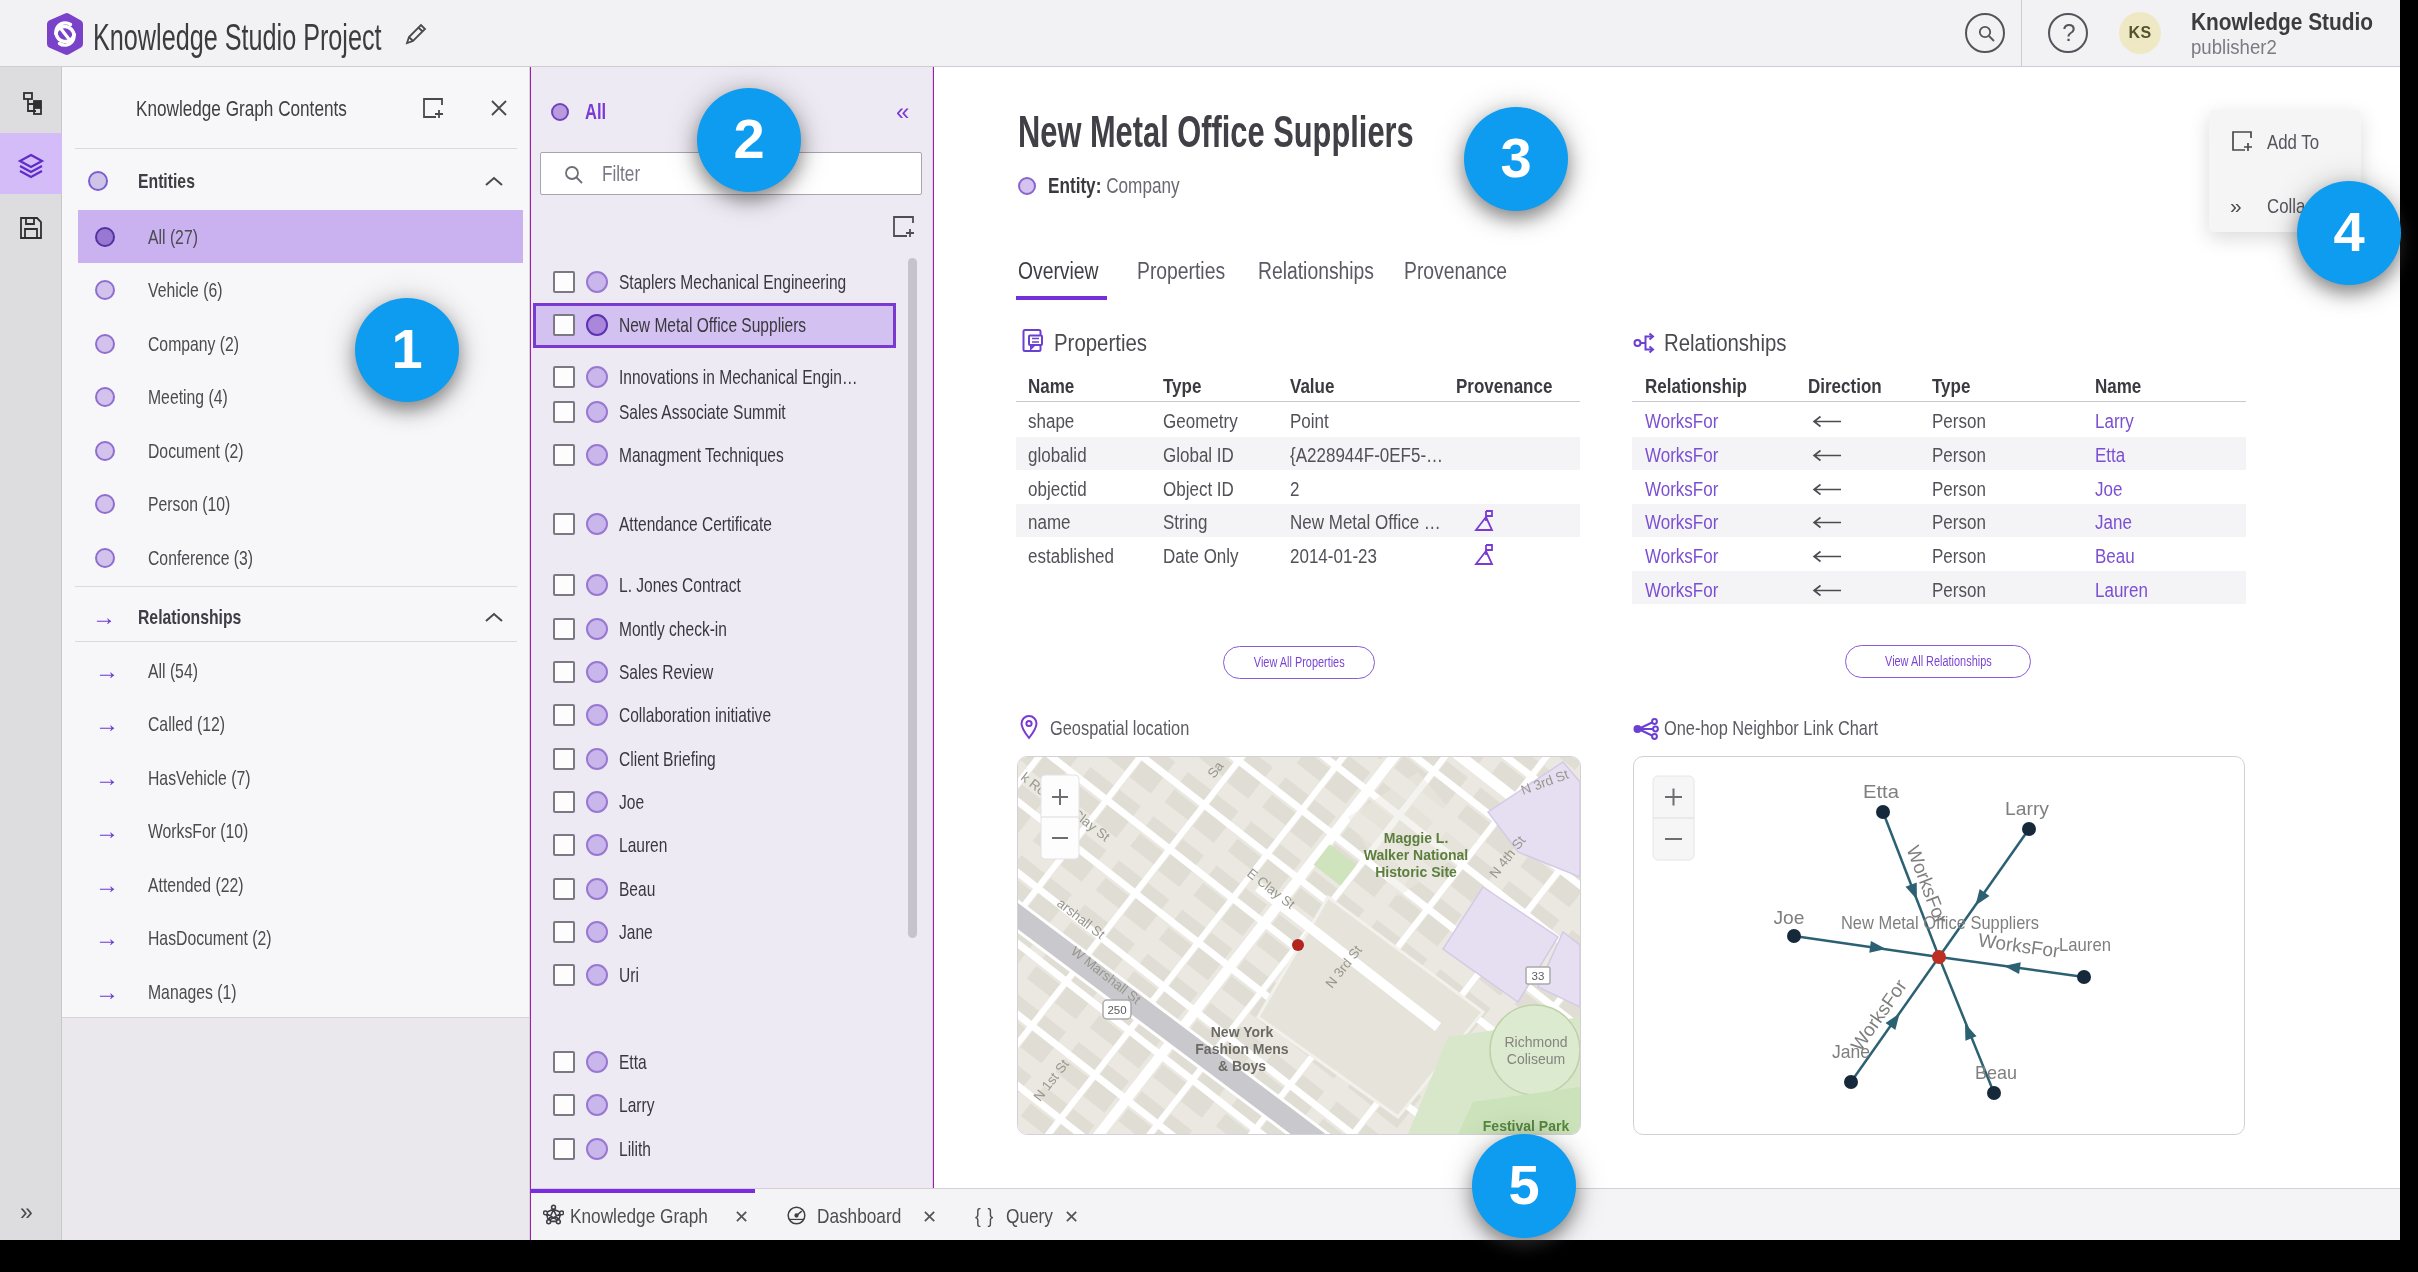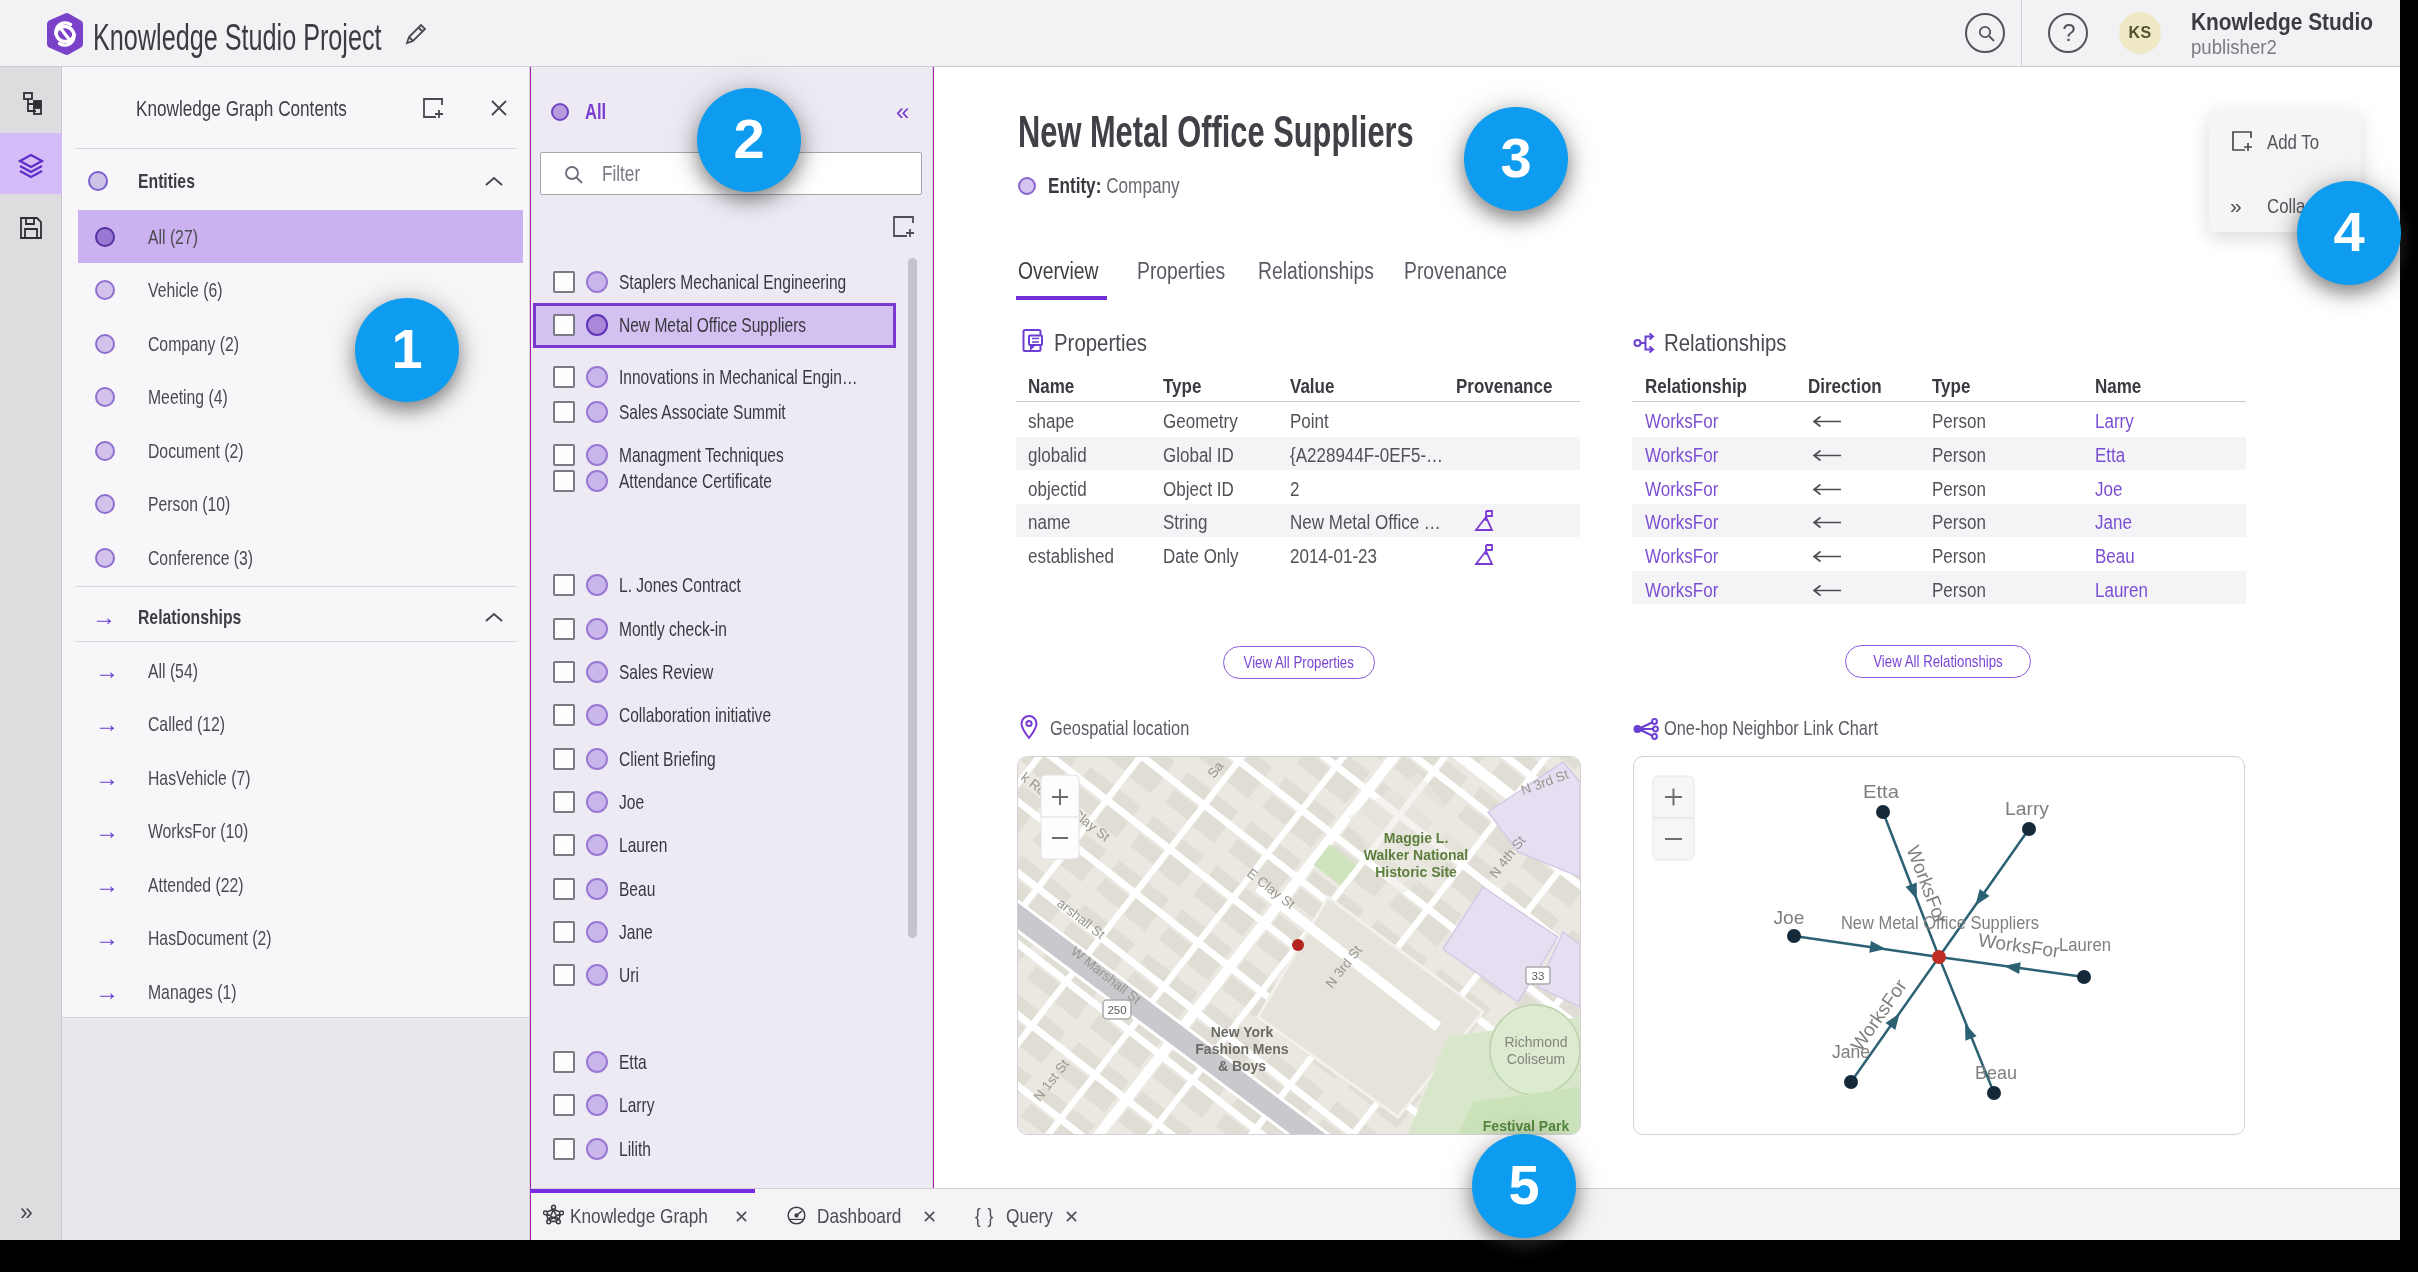--- a/index.html
+++ b/index.html
@@ -58,21 +58,21 @@
 #entline .c { position:absolute; left:0; top:2px; width:18px; height:18px; border-radius:50%; background:#d3c3ee; border:2px solid #8a63cf; }
 #entline .t { position:absolute; left:30px; top:-2px; font-size:22px; color:#6b6872; white-space:nowrap; transform:scaleX(0.78); transform-origin:0 0; }
 #entline .t b { color:#3a393f; }
 .tab { position:absolute; top:191px; font-size:23px; color:#5b5963; transform:scaleX(0.84); transform-origin:0 0; white-space:nowrap; }
 #tabunderline { position:absolute; left:82px; top:229px; width:91px; height:4px; background:#7430d8; }
 .sech { position:absolute; font-size:24px; color:#4b4951; transform:scaleX(0.85); transform-origin:0 0; white-space:nowrap; }
 .th { position:absolute; font-size:20px; font-weight:700; color:#3b3a40; transform:scaleX(0.85); transform-origin:0 0; white-space:nowrap; }
 .td { position:absolute; font-size:20px; color:#525158; transform:scaleX(0.85); transform-origin:0 0; white-space:nowrap; }
 .purple { color:#7b4fd2; }
 .altrow { position:absolute; background:#f4f3f6; height:33px; }
-.pillbtn { position:absolute; height:33px; border:1px solid #8a5ad9; border-radius:17px; color:#7a45d4; font-size:17px; text-align:center; background:#fff; }
+.pillbtn { position:absolute; height:33px; border:1px solid #8a5ad9; border-radius:17px; color:#7a45d4; font-size:14px; text-align:center; background:#fff; }
 .pillbtn span { display:inline-block; transform:scaleX(0.78); white-space:nowrap; }
 .card { position:absolute; top:689px; height:379px; border:1px solid #d3d1d7; border-radius:10px; background:#fff; }
 
 
 #tabstrip { position:absolute; left:531px; top:1188px; width:1869px; height:60px; background:#f4f3f5; border-top:1px solid #d2d0d5; }
 #tabstrip .active { position:absolute; left:-1px; top:0px; width:225px; height:4px; background:#7a2be4; }
 #tabstrip .t { position:absolute; top:15px; font-size:21px; color:#4d4d52; transform:scaleX(0.82); transform-origin:0 0; white-space:nowrap; }
 #tabstrip .x { position:absolute; top:17px; font-size:18px; color:#55545a; }
 
 
@@ -264,21 +264,21 @@
       <div class="item" style="top:323px">
           <span class="cb"></span>
           <span class="icirc"></span>
           <span class="itxt">Sales Associate Summit</span>
         </div>
       <div class="item" style="top:366px">
           <span class="cb"></span>
           <span class="icirc"></span>
           <span class="itxt">Managment Techniques</span>
         </div>
-      <div class="item" style="top:392px">
+      <div class="item" style="top:435px">
           <span class="cb"></span>
           <span class="icirc"></span>
           <span class="itxt">Attendance Certificate</span>
         </div>
       <div class="item" style="top:496px">
           <span class="cb"></span>
           <span class="icirc"></span>
           <span class="itxt">L. Jones Contract</span>
         </div>
       <div class="item" style="top:540px">

